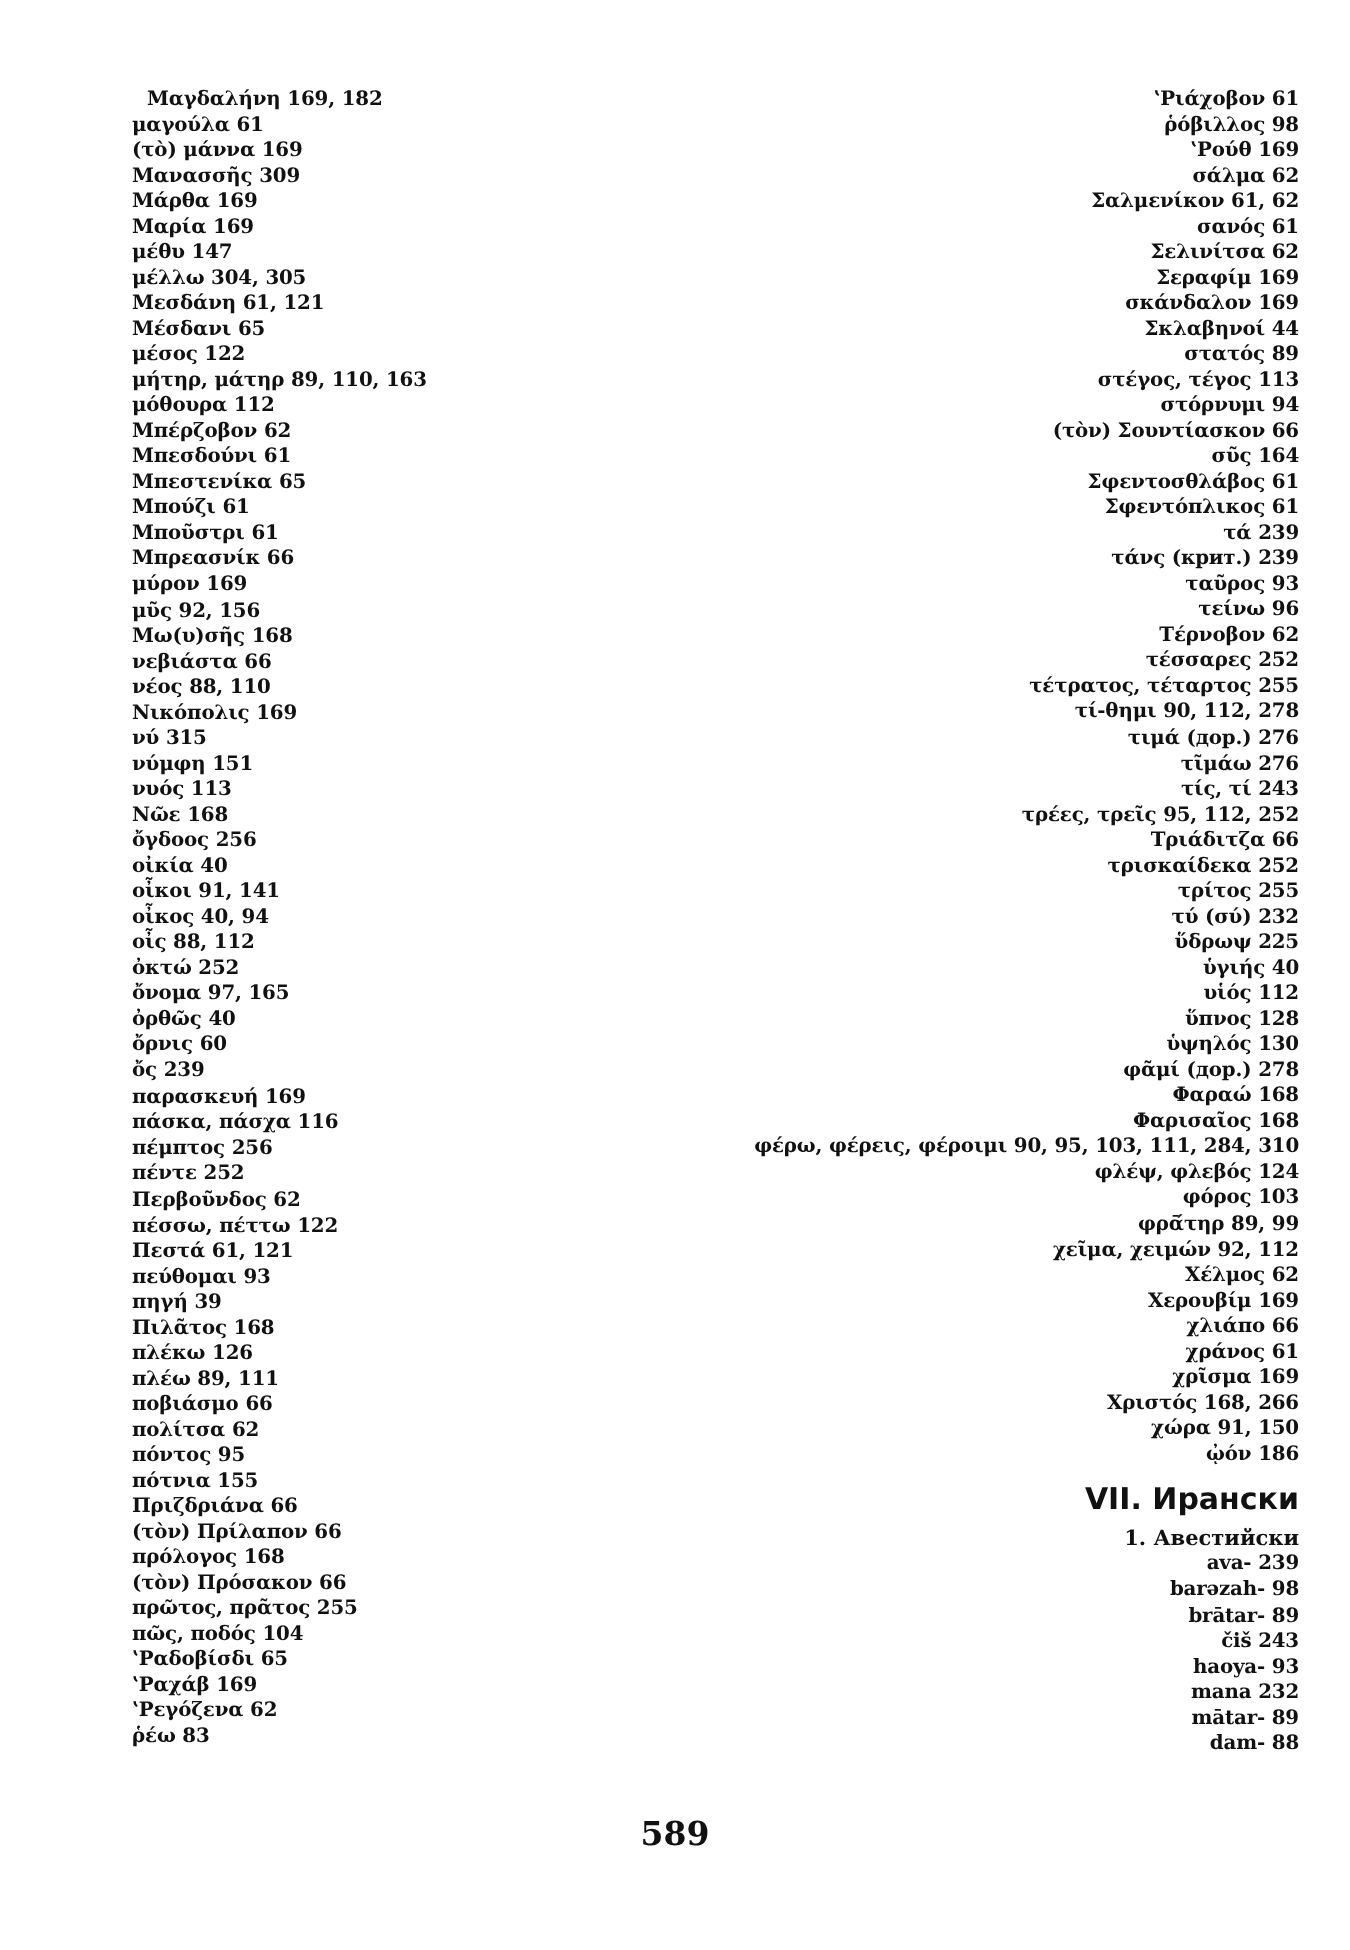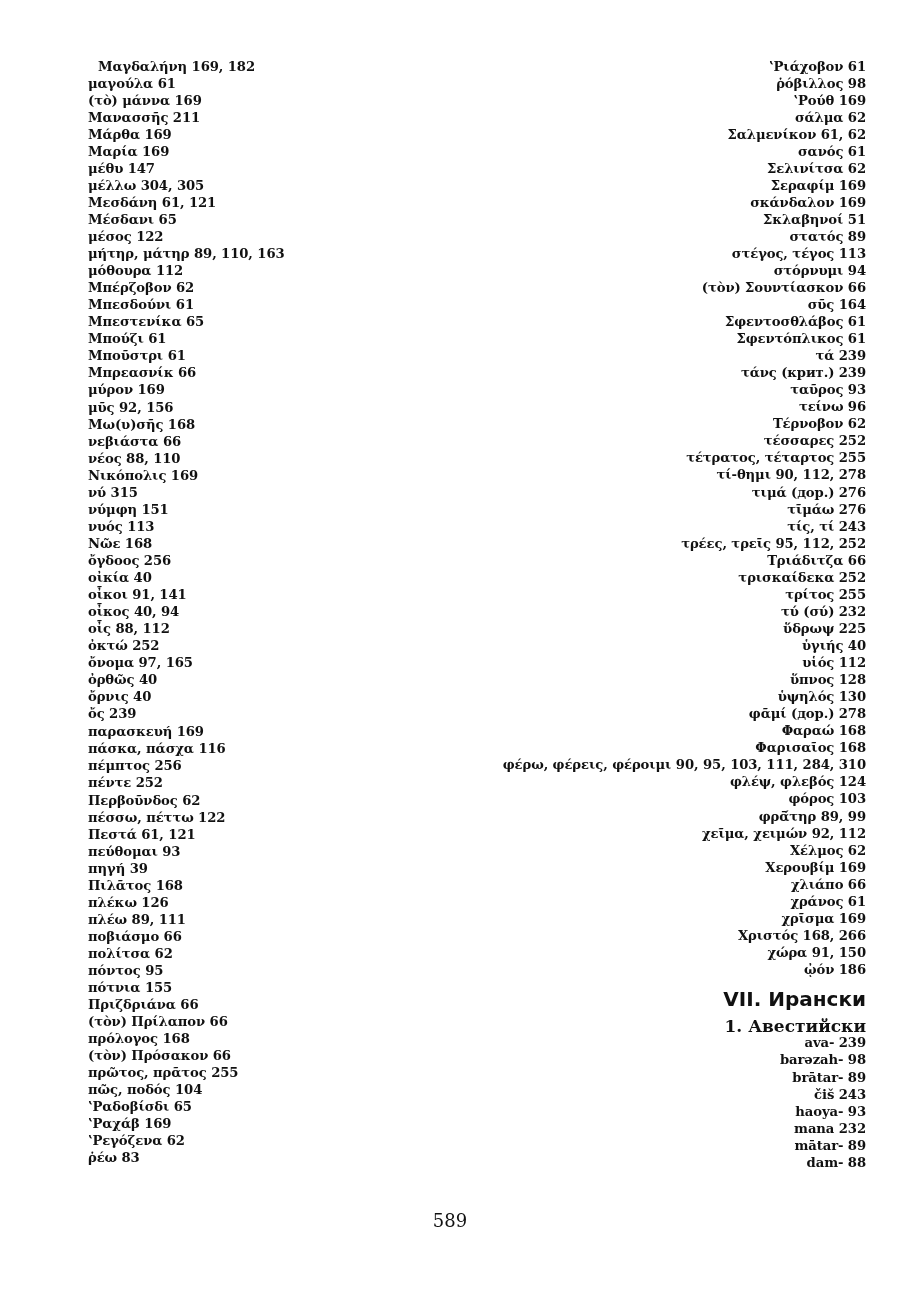--- a/index.html
+++ b/index.html
@@ -16,36 +16,36 @@
       white-space: nowrap; letter-spacing: -0.1px;
     }
     .entry.gap { margin-top: 1px; }
     .entry.indent2 { padding-left: 10px; }
     .section-heading {
       font-size: 20px; font-weight: bold; line-height: 22px;
       margin-top: 10px; margin-bottom: 8px;
       font-family: "DejaVu Sans", "Liberation Sans", sans-serif;
     }
     .subsection-heading {
-      font-size: 17px; font-weight: bold; line-height: 16px;
+      font-size: 14px; font-weight: bold; line-height: 16px;
     }
     .latin .entry { line-height: 17px; }
     .page-number {
       position: absolute; top: 1210px; left: 0; width: 900px; text-align: center;
-      font-size: 18px; font-weight: normal;
+      font-size: 22px; font-weight: bold;
     }
   </style>
 </head>
 <body>
 
 <div class="col col-left">
   <div class="entry indent2">Μαγδαλήνη 169, 182</div>
   <div class="entry">μαγούλα 61</div>
   <div class="entry">(τὸ) μάννα  169</div>
-  <div class="entry">Μανασσῆς  211</div>
+  <div class="entry">Μανασσῆς  309</div>
   <div class="entry">Μάρθα 169</div>
   <div class="entry">Μαρία 169</div>
   <div class="entry">μέθυ 147</div>
   <div class="entry">μέλλω 304, 305</div>
   <div class="entry">Μεσδάνη 61, 121</div>
   <div class="entry">Μέσδανι 65</div>
   <div class="entry">μέσος 122</div>
   <div class="entry">μήτηρ, μάτηρ 89, 110,  163</div>
   <div class="entry">μόθουρα 112</div>
   <div class="entry">Μπέρζοβον 62</div>
@@ -65,21 +65,21 @@
   <div class="entry">νυός 113</div>
   <div class="entry">Νῶε 168</div>
   <div class="entry">ὄγδοος 256</div>
   <div class="entry">οἰκία 40</div>
   <div class="entry">οἶκοι 91, 141</div>
   <div class="entry">οἶκος 40, 94</div>
   <div class="entry">οἶς 88, 112</div>
   <div class="entry">ὀκτώ 252</div>
   <div class="entry">ὄνομα 97, 165</div>
   <div class="entry">ὀρθῶς 40</div>
-  <div class="entry">ὄρνις 40</div>
+  <div class="entry">ὄρνις 60</div>
   <div class="entry">ὄς 239</div>
   <div class="entry gap">παρασκευή  169</div>
   <div class="entry">πάσκα, πάσχα  116</div>
   <div class="entry">πέμπτος 256</div>
   <div class="entry">πέντε 252</div>
   <div class="entry gap">Περβοῦνδος 62</div>
   <div class="entry">πέσσω, πέττω 122</div>
   <div class="entry">Πεστά 61, 121</div>
   <div class="entry">πεύθομαι 93</div>
   <div class="entry">πηγή 39</div>
@@ -105,21 +105,21 @@
 <div class="col col-right">
   <div class="entry indent2">ʽΡιάχοβον 61</div>
   <div class="entry">ῥόβιλλος 98</div>
   <div class="entry">ʽΡούθ 169</div>
   <div class="entry">σάλμα 62</div>
   <div class="entry">Σαλμενίκον 61,  62</div>
   <div class="entry">σανός 61</div>
   <div class="entry">Σελινίτσα  62</div>
   <div class="entry">Σεραφίμ  169</div>
   <div class="entry">σκάνδαλον  169</div>
-  <div class="entry">Σκλαβηνοί 51</div>
+  <div class="entry">Σκλαβηνοί 44</div>
   <div class="entry">στατός 89</div>
   <div class="entry">στέγος, τέγος 113</div>
   <div class="entry">στόρνυμι 94</div>
   <div class="entry">(τὸν) Σουντίασκον 66</div>
   <div class="entry">σῦς 164</div>
   <div class="entry">Σφεντοσθλάβος  61</div>
   <div class="entry">Σφεντόπλικος  61</div>
   <div class="entry">τά 239</div>
   <div class="entry">τάνς (крит.) 239</div>
   <div class="entry">ταῦρος 93</div>

